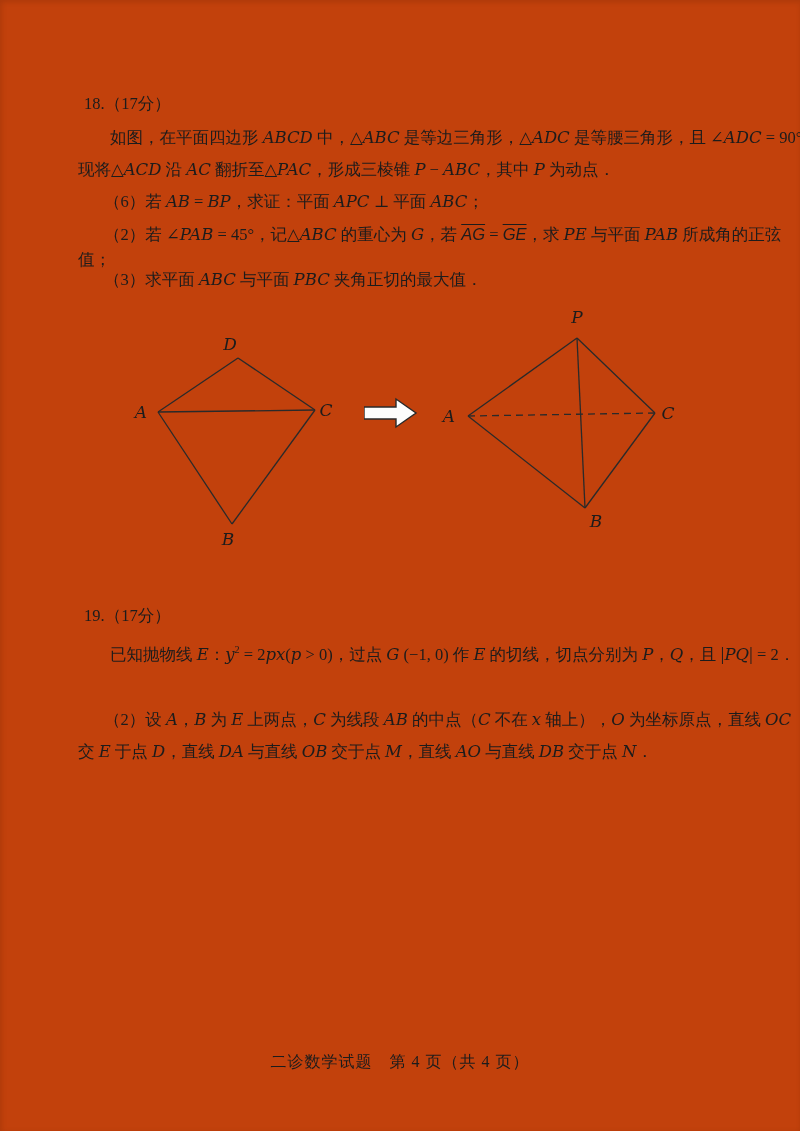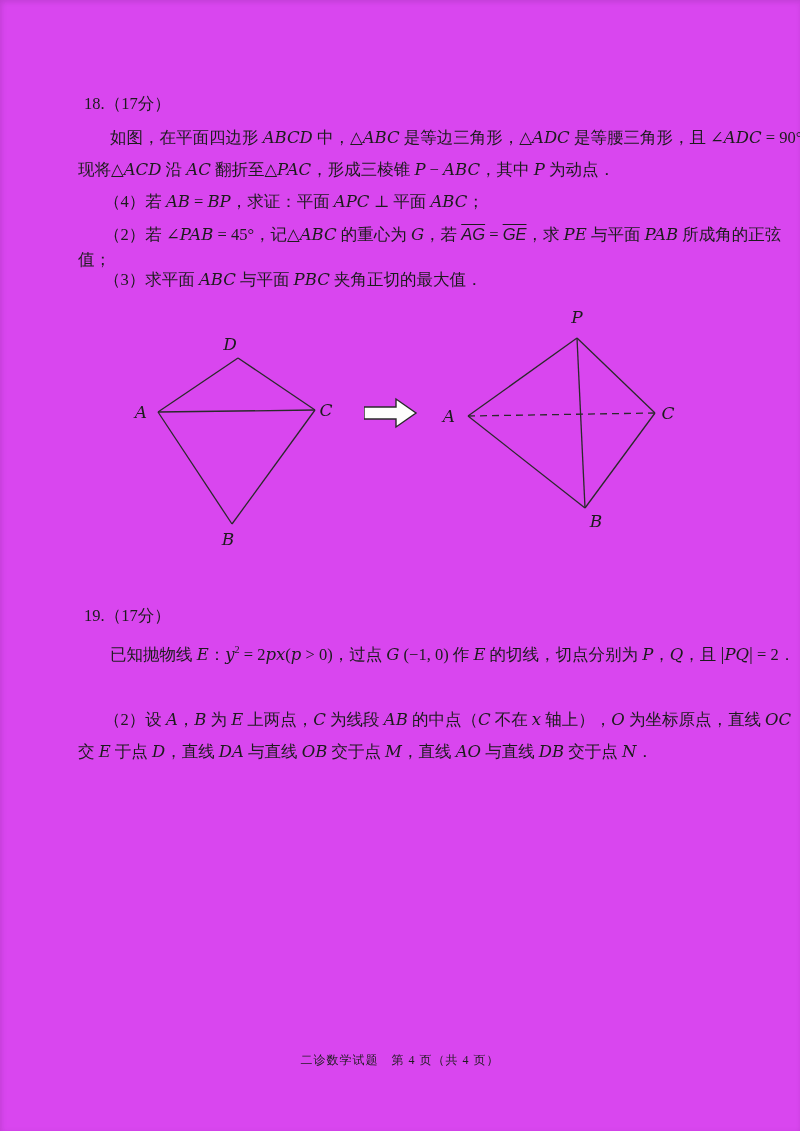--- a/index.html
+++ b/index.html
@@ -1,21 +1,21 @@
 <!DOCTYPE html>
 <html><head>
 <meta charset="utf-8">
 <style>
   html, body { margin: 0; padding: 0; background: #888; }
   .page {
     position: relative;
     width: 800px;
     height: 1131px;
     margin: 0 auto;
-    background: #d946ef;
+    background: #c2410c;
     color: #1c1c1c;
     font-family: "Liberation Serif", "DejaVu Serif", serif;
     font-size: 16.5px;
     overflow: hidden;
     box-shadow: inset 0 3px 5px rgba(0,0,0,0.07), inset 3px 0 5px rgba(0,0,0,0.05);
   }
   .line {
     position: absolute;
     left: 78px;
     width: 660px;
@@ -37,33 +37,33 @@
     font-style: italic;
     font-size: 17px;
     fill: #1c1c1c;
   }
   .footer {
     position: absolute;
     top: 1052px;
     left: 0;
     width: 100%;
     text-align: center;
-    font-size: 12px;
+    font-size: 16px;
     letter-spacing: 1px;
   }
 </style>
 </head>
 <body>
 
 <div class="page">
 
   <div class="pnum" style="top:92px">18.（17分）</div>
   <div class="line ind-para" style="top:126px"><span class="seg-r">如图，在平面四边形 </span><span class="seg-i">ABCD</span><span class="seg-r"> 中，△</span><span class="seg-i">ABC</span><span class="seg-r"> 是等边三角形，△</span><span class="seg-i">ADC</span><span class="seg-r"> 是等腰三角形，且 ∠</span><span class="seg-i">ADC</span><span class="seg-r"> = 90°，</span></div>
   <div class="line" style="top:158px"><span class="seg-r">现将△</span><span class="seg-i">ACD</span><span class="seg-r"> 沿 </span><span class="seg-i">AC</span><span class="seg-r"> 翻折至△</span><span class="seg-i">PAC</span><span class="seg-r">，形成三棱锥 </span><span class="seg-i">P</span><span class="seg-r"> − </span><span class="seg-i">ABC</span><span class="seg-r">，其中 </span><span class="seg-i">P</span><span class="seg-r"> 为动点．</span></div>
-  <div class="line ind-item" style="top:190px"><span class="seg-r">（4）若 </span><span class="seg-i">AB</span><span class="seg-r"> = </span><span class="seg-i">BP</span><span class="seg-r">，求证：平面 </span><span class="seg-i">APC</span><span class="seg-r"> ⊥ 平面 </span><span class="seg-i">ABC</span><span class="seg-r">；</span></div>
+  <div class="line ind-item" style="top:190px"><span class="seg-r">（6）若 </span><span class="seg-i">AB</span><span class="seg-r"> = </span><span class="seg-i">BP</span><span class="seg-r">，求证：平面 </span><span class="seg-i">APC</span><span class="seg-r"> ⊥ 平面 </span><span class="seg-i">ABC</span><span class="seg-r">；</span></div>
   <div class="line ind-item" style="top:222px"><span class="seg-r">（2）若 ∠</span><span class="seg-i">PAB</span><span class="seg-r"> = 45°，记△</span><span class="seg-i">ABC</span><span class="seg-r"> 的重心为 </span><span class="seg-i">G</span><span class="seg-r">，若 </span><span class="seg-v">AG</span><span class="seg-r"> = </span><span class="seg-v">GE</span><span class="seg-r">，求 </span><span class="seg-i">PE</span><span class="seg-r"> 与平面 </span><span class="seg-i">PAB</span><span class="seg-r"> 所成角的正弦</span></div>
   <div class="line" style="top:248px"><span class="seg-r">值；</span></div>
   <div class="line ind-item" style="top:268px"><span class="seg-r">（3）求平面 </span><span class="seg-i">ABC</span><span class="seg-r"> 与平面 </span><span class="seg-i">PBC</span><span class="seg-r"> 夹角正切的最大值．</span></div>
 
   <svg class="fig" style="left:128px; top:330px" width="224" height="228" viewBox="0 0 224 228">
     <line x1="30" y1="82" x2="110" y2="28" stroke-width="1.3"></line>
     <line x1="110" y1="28" x2="187" y2="80" stroke-width="1.3"></line>
     <line x1="30" y1="82" x2="187" y2="80" stroke-width="1.3"></line>
     <line x1="30" y1="82" x2="104" y2="194" stroke-width="1.3"></line>
     <line x1="104" y1="194" x2="187" y2="80" stroke-width="1.3"></line>

